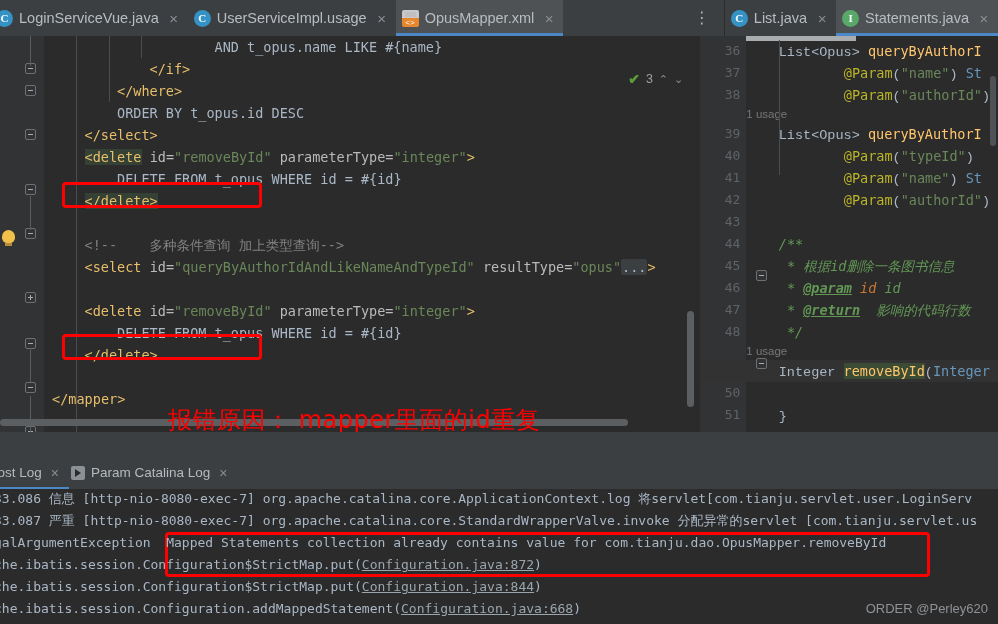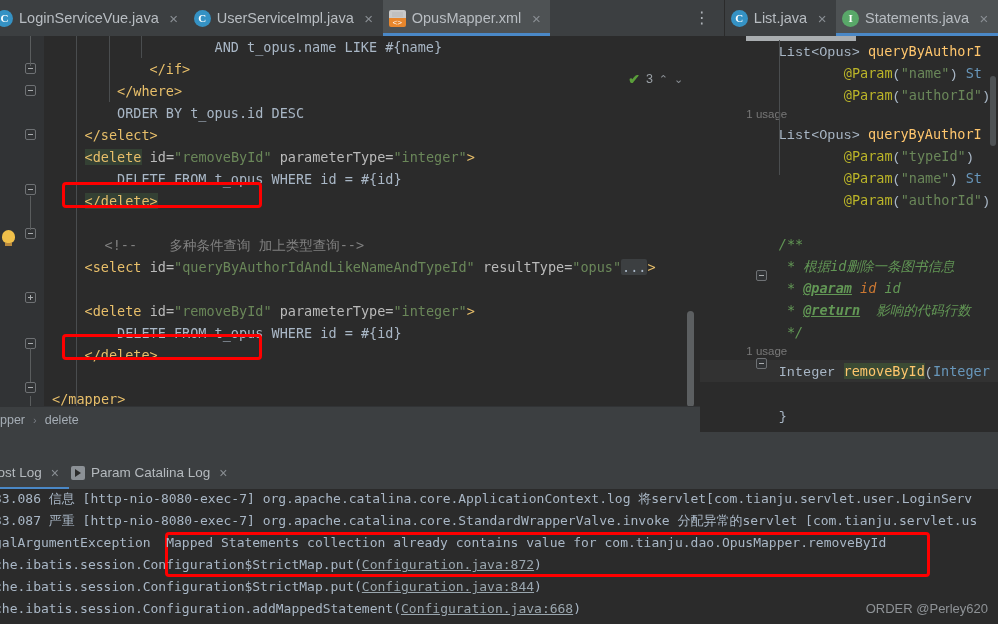--- a/index.html
+++ b/index.html
@@ -177,21 +177,21 @@
   .cl { position: absolute; left: 0; height: 22px; white-space: pre; }
   .indentline {
     position: absolute; width: 1px; background: #4a4d4f;
   }
 
   
   .s-tag   { color: #e8bf6a; }
   .s-attr  { color: #bababa; }
   .s-str   { color: #6a8759; }
   .s-sql   { color: #a9b7c6; }
-  .s-cmt   { color: #808080; margin-left: 20px; }
+  .s-cmt   { color: #808080; }
   .s-sel   { background: #344134; }
   .s-ell   { background: #3c3f41; color: #a9b7c6; border-radius:2px; padding: 0 1px;}
 
   
   .inspect {
     position: absolute; right: 16px; top: 36px;
     display: flex; align-items: center;
     gap: 6px;
     z-index: 6;
   }
@@ -365,21 +365,21 @@
 
   <div class="tabbar">
     <div class="tabgroup" id="tabs-left">
         <div class="tab" style="margin-left: -10px;">
           <span class="ticon icon-class">C</span>
           <span class="tlabel">LoginServiceVue.java</span>
           <span class="tclose">×</span>
         </div>
         <div class="tab">
           <span class="ticon icon-class">C</span>
-          <span class="tlabel">UserServiceImpl.java</span>
+          <span class="tlabel">UserServiceImpl.usage</span>
           <span class="tclose">×</span>
         </div>
         <div class="tab active">
           <span class="ticon icon-xml"></span>
           <span class="tlabel">OpusMapper.xml</span>
           <span class="tclose">×</span>
         </div>
       </div>
     <div class="tab-sep">
       <span class="kebab">⋮</span>
@@ -432,33 +432,46 @@
 
       <div class="vscroll-x"></div>
       <div class="hscroll-x"></div>
 
       <div class="redbox" style="left:62px; top:146px; width:200px; height:26px;"></div>
       <div class="redbox" style="left:62px; top:298px; width:200px; height:26px;"></div>
       <div class="redtext" style="left:168px; top:368px;">报错原因： mapper里面的id重复</div>
     </div>
 
     <div class="javapane">
+      <div class="jgutter">
+          <div class="jnum" style="top: 4px;">36</div>
+          <div class="jnum" style="top: 26px;">37</div>
+          <div class="jnum" style="top: 48px;">38</div>
+          <div class="jnum" style="top: 87px;">39</div>
+          <div class="jnum" style="top: 109px;">40</div>
+          <div class="jnum" style="top: 131px;">41</div>
+          <div class="jnum" style="top: 153px;">42</div>
+          <div class="jnum" style="top: 175px;">43</div>
+          <div class="jnum" style="top: 197px;">44</div>
+          <div class="jnum" style="top: 219px;">45</div>
+          <div class="jnum" style="top: 241px;">46</div>
+          <div class="jnum" style="top: 263px;">47</div>
+          <div class="jnum" style="top: 285px;">48</div>
+          <div class="jnum cur" style="top: 324px;">49</div>
+          <div class="jnum" style="top: 346px;">50</div>
+          <div class="jnum" style="top: 368px;">51</div>
+        </div>
       <div class="jtopbar"></div>
       <div class="jcode" id="java-code"><div class="jl" style="top: 4px; left: 32.48px;"><span class="j-typ">List&lt;Opus&gt; </span><span class="j-mth">queryByAuthorI</span></div><div class="jl" style="top: 26px; left: 32.48px;"><span class="">        </span><span class="j-ann">@Param</span><span class="j-typ">(</span><span class="j-str">"name"</span><span class="j-typ">) </span><span class="j-cls">St</span></div><div class="jl" style="top: 48px; left: 32.48px;"><span class="">        </span><span class="j-ann">@Param</span><span class="j-typ">(</span><span class="j-str">"authorId"</span><span class="j-typ">)</span></div><div class="usage" style="top: 70px; left: 0px;">1 usage</div><div class="jl" style="top: 87px; left: 32.48px;"><span class="j-typ">List&lt;Opus&gt; </span><span class="j-mth">queryByAuthorI</span></div><div class="jl" style="top: 109px; left: 32.48px;"><span class="">        </span><span class="j-ann">@Param</span><span class="j-typ">(</span><span class="j-str">"typeId"</span><span class="j-typ">) </span></div><div class="jl" style="top: 131px; left: 32.48px;"><span class="">        </span><span class="j-ann">@Param</span><span class="j-typ">(</span><span class="j-str">"name"</span><span class="j-typ">) </span><span class="j-cls">St</span></div><div class="jl" style="top: 153px; left: 32.48px;"><span class="">        </span><span class="j-ann">@Param</span><span class="j-typ">(</span><span class="j-str">"authorId"</span><span class="j-typ">)</span></div><div class="jl" style="top: 175px; left: 32.48px;"></div><div class="jl" style="top: 197px; left: 32.48px;"><span class="j-doc">/**</span></div><div class="jl" style="top: 219px; left: 32.48px;"><span class="j-doc"> * 根据id删除一条图书信息</span></div><div class="jl" style="top: 241px; left: 32.48px;"><span class="j-doc"> * </span><span class="j-dtag">@param</span><span class="j-dpar"> id</span><span class="j-doc"> id</span></div><div class="jl" style="top: 263px; left: 32.48px;"><span class="j-doc"> * </span><span class="j-dtag">@return</span><span class="j-doc">  影响的代码行数</span></div><div class="jl" style="top: 285px; left: 32.48px;"><span class="j-doc"> */</span></div><div class="usage" style="top: 307px; left: 0px;">1 usage</div><div class="hl-line" style="top: 324px; left: -46px;"></div><div class="jl" style="top: 324px; left: 32.48px;"><span class="j-typ">Integer </span><span class="j-selmth">removeById</span><span class="j-typ">(</span><span class="j-cls">Integer</span></div><div class="jl" style="top: 346px; left: 32.48px;"></div><div class="jl" style="top: 368px; left: 32.48px;"><span class="j-typ">}</span></div><div class="indentline" style="left: 32.48px; top: 4px; height: 135px;"></div></div>
       <div class="jvscroll"></div>
     <div class="fold" style="position: absolute; left: 56px; top: 234px;"></div>
         <div class="fold" style="position: absolute; left: 56px; top: 322px;"></div>
       </div>
   </div>
 
-  <div class="breadcrumb" id="breadcrumb" style="padding-left: 0px;">
-      <span class="crumb" style="margin-left: -2px;">pper</span>
-      <span class="crumbsep">›</span>
-      <span class="crumb">delete</span>
-    </div>
 
   <div class="bottom">
     <div class="strip"></div>
     <div class="logtabs" id="log-tabs">
         <div class="logtab active" style="margin-left: -12px;">
           <span>host Log</span>
           <span class="lclose">×</span>
         </div>
         <div class="logtab">
           <span class="runicon"></span>

